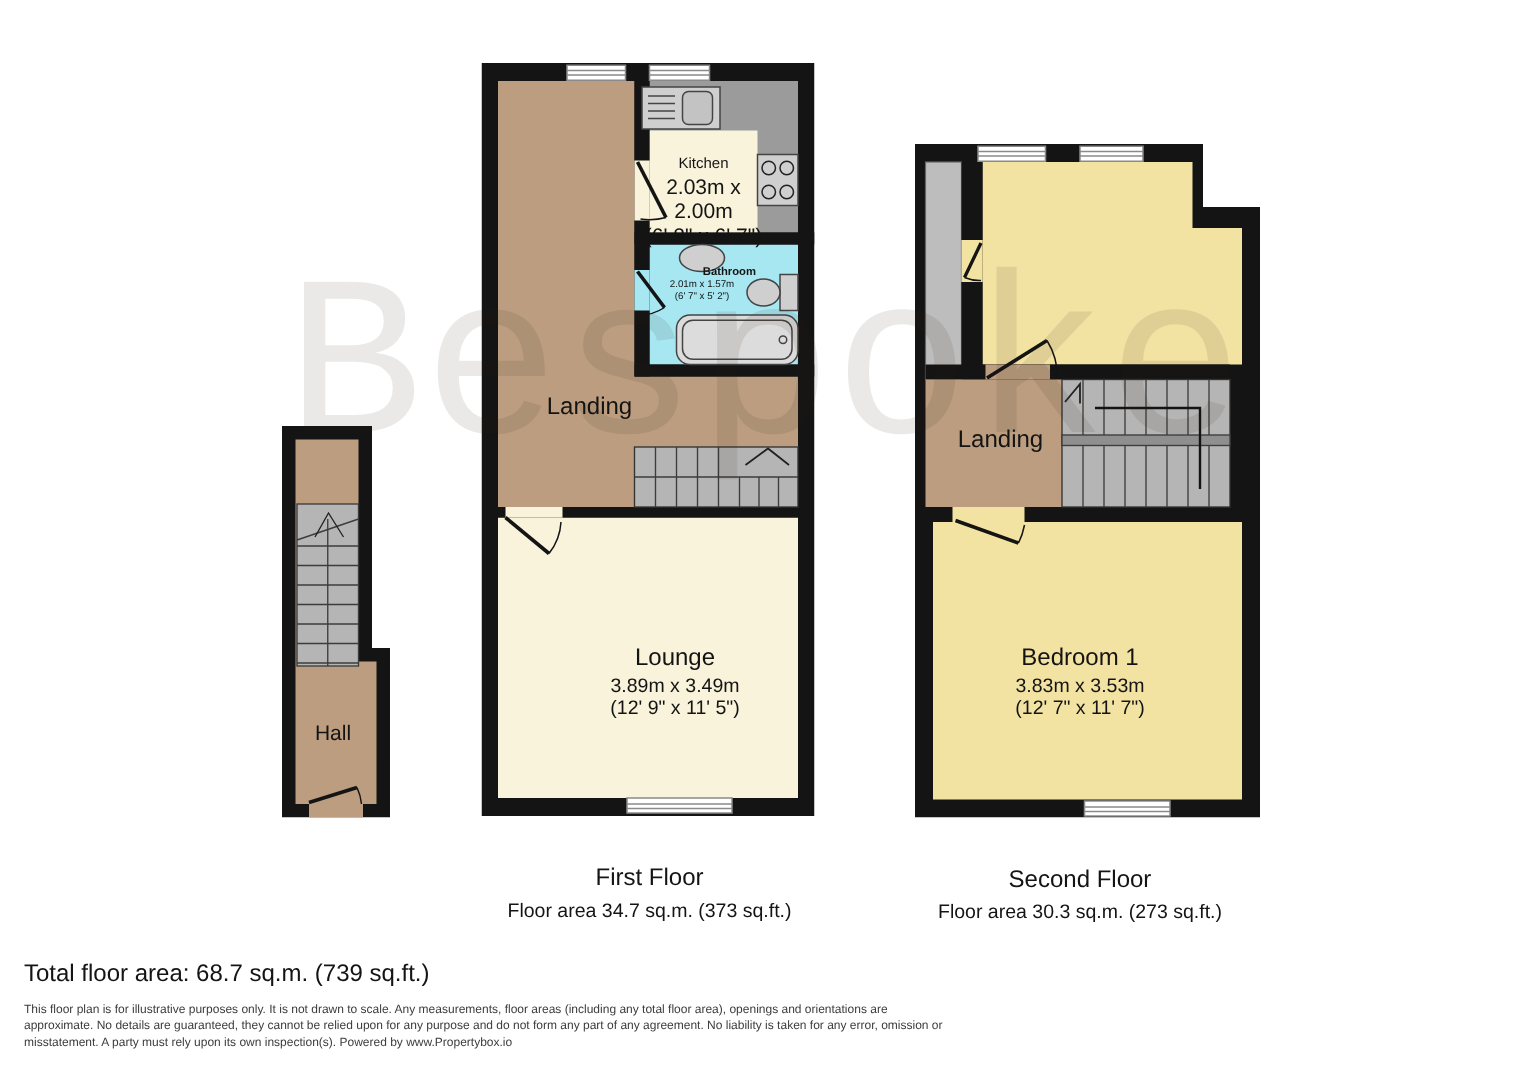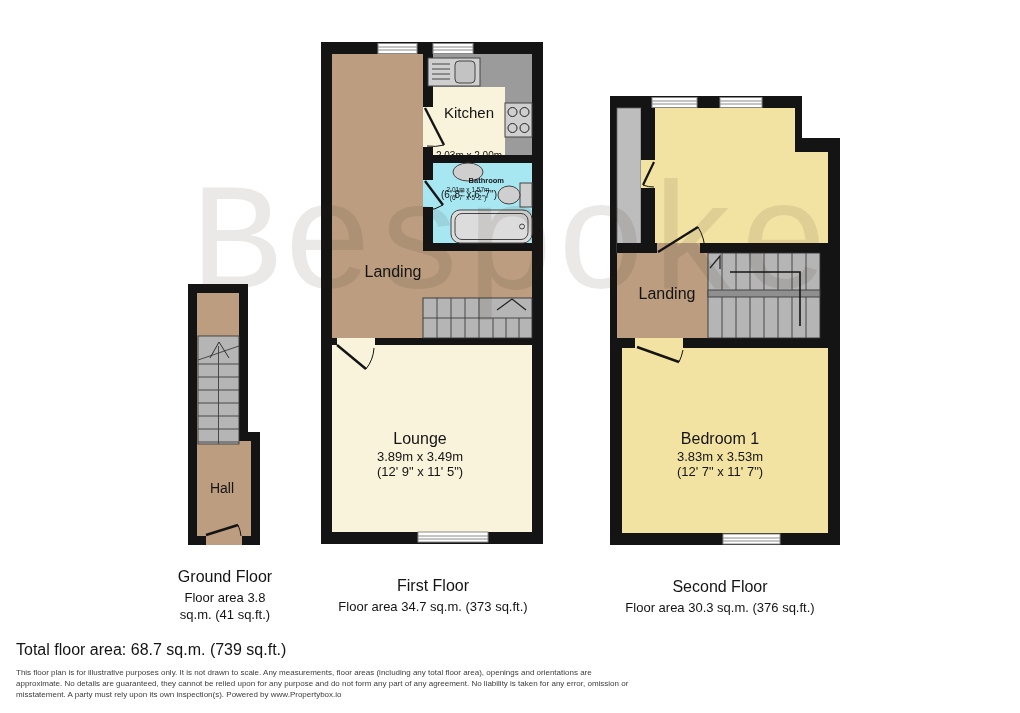--- a/index.html
+++ b/index.html
@@ -6,22 +6,22 @@
   .page{position:relative;width:1020px;height:713px;background:#fff;overflow:hidden;
         font-family:"Liberation Sans",sans-serif;color:#141414;}
   .plan{position:absolute;z-index:1;}
   .wm{position:absolute;left:0;width:1020px;text-align:center;z-index:5;pointer-events:none;
       color:rgba(47,40,28,0.10);}
   .wm-brand{top:172px;font-family:Liberation Mono, monospace;font-size:152px;line-height:1;}
   .wm-tagline{top:392px;font-size:30px;letter-spacing:22px;word-spacing:26px;}
   .label{position:absolute;text-align:center;z-index:10;line-height:1.18;}
   .room-name{font-size:16px;}
   .room-dims{font-size:13px;}
-  .label.sm .room-name{font-size:15px;}
-  .label.sm .room-dims{font-size:10px;margin-top:28px;}
+  .label.sm .room-name{font-size:10px;}
+  .label.sm .room-dims{font-size:14px;}
   .label.xs .room-name{font-size:7.5px;font-weight:bold;text-align:right;}
   .label.xs .room-dims{font-size:6.5px;}
   .label.hall .room-name{font-size:14px;}
   .caption{position:absolute;text-align:center;z-index:10;line-height:1.3;}
   .caption-title{font-size:16px;}
   .caption-area{font-size:13px;margin-top:2px;}
   .caption-area.tight{margin-top:0;}
   .total{position:absolute;left:16px;top:641px;font-size:16px;z-index:10;}
   .disclaimer{position:absolute;left:16px;top:667px;z-index:10;font-size:8px;line-height:11px;color:#3c3c3c;}
 </style>
@@ -229,51 +229,46 @@
   <div class="label xs" style="left:432px;top:177px;width:72px">
     <div class="room-name">Bathroom</div>
     <div class="room-dims">2.01m x 1.57m</div>
     <div class="room-dims">(6' 7" x 5' 2")</div>
   </div>
 
   <div class="label" style="left:351px;top:263px;width:84px">
     <div class="room-name">Landing</div>
   </div>
 
-  <div class="label" style="left:347px;top:430px;width:146px">
+  <div class="label" style="left:377px;top:430px;width:146px">
     <div class="room-name">Lounge</div>
     <div class="room-dims">3.89m x 3.49m</div>
     <div class="room-dims">(12' 9" x 11' 5")</div>
   </div>
 
 
   <div class="label" style="left:625px;top:285px;width:84px">
     <div class="room-name">Landing</div>
   </div>
 
   <div class="label" style="left:647px;top:430px;width:146px">
     <div class="room-name">Bedroom 1</div>
     <div class="room-dims">3.83m x 3.53m</div>
     <div class="room-dims">(12' 7" x 11' 7")</div>
   </div>
 
-  <div class="caption" style="left:140px;top:567px;width:170px">
-    <div class="caption-title">Ground Floor</div>
-    <div class="caption-area">Floor area 3.8</div>
-    <div class="caption-area tight">sq.m. (41 sq.ft.)</div>
-  </div>
 
   <div class="caption" style="left:305px;top:576px;width:256px">
     <div class="caption-title">First Floor</div>
     <div class="caption-area">Floor area 34.7 sq.m. (373 sq.ft.)</div>
   </div>
 
   <div class="caption" style="left:590px;top:577px;width:260px">
     <div class="caption-title">Second Floor</div>
-    <div class="caption-area">Floor area 30.3 sq.m. (376 sq.ft.)</div>
+    <div class="caption-area">Floor area 30.3 sq.m. (273 sq.ft.)</div>
   </div>
 
   <div class="total">Total floor area: 68.7 sq.m. (739 sq.ft.)</div>
 
   <div class="disclaimer">
     <div>This floor plan is for illustrative purposes only. It is not drawn to scale. Any measurements, floor areas (including any total floor area), openings and orientations are</div>
     <div>approximate. No details are guaranteed, they cannot be relied upon for any purpose and do not form any part of any agreement. No liability is taken for any error, omission or</div>
     <div>misstatement. A party must rely upon its own inspection(s). Powered by www.Propertybox.io</div>
   </div>
 

